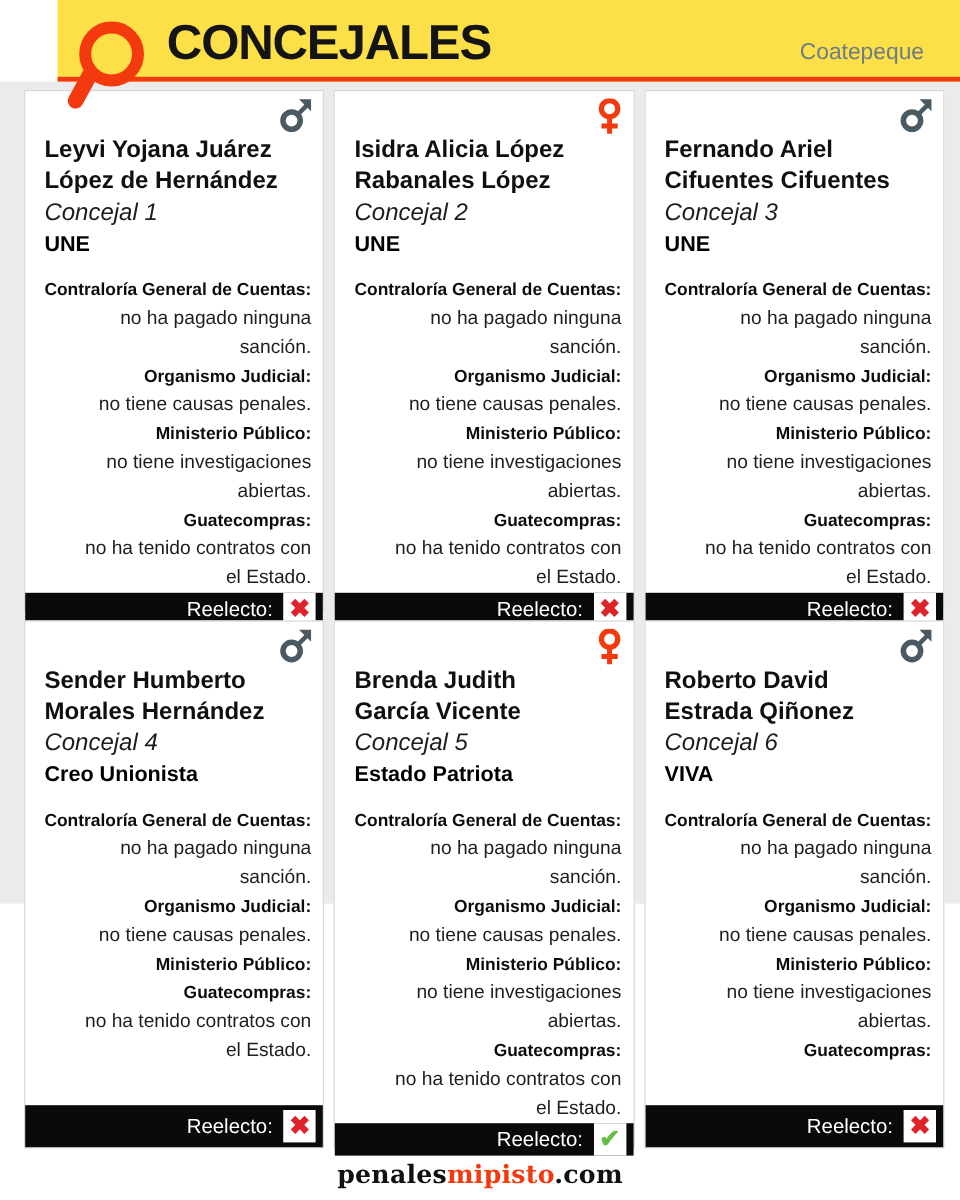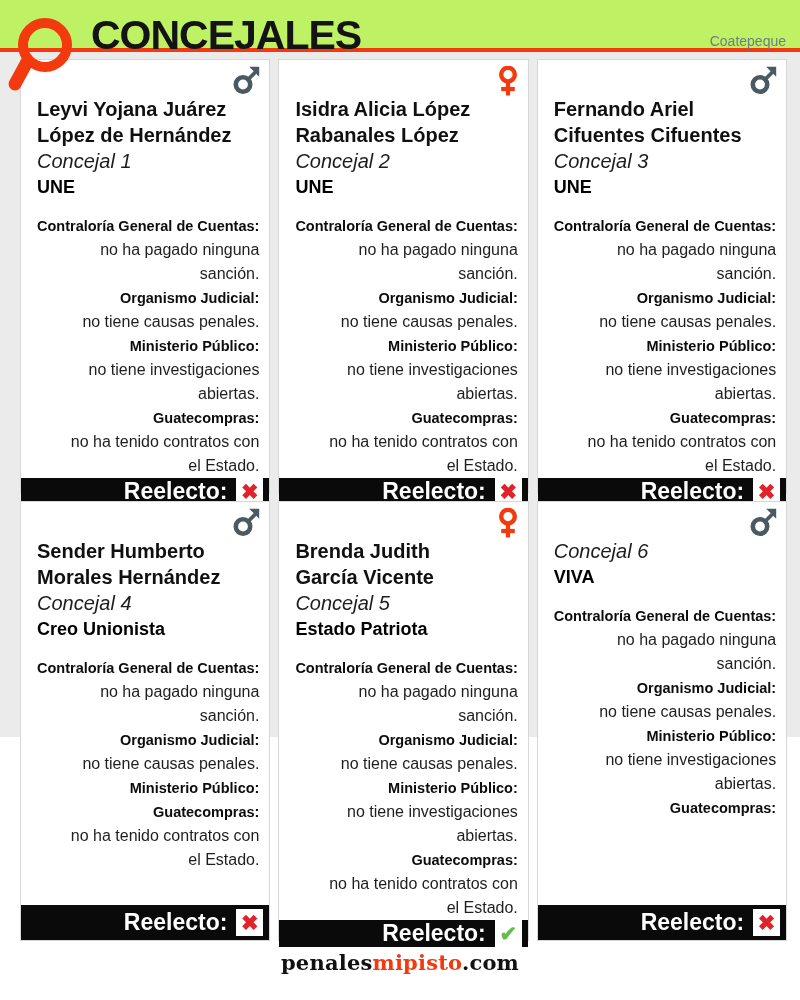--- a/index.html
+++ b/index.html
@@ -10,28 +10,28 @@
     --reelected_yes:#64bd47;
   }
   *{box-sizing:border-box;}
   html,body{margin:0;padding:0;}
   body{
     width:800px;height:1000px;overflow:hidden;background:#fff;
     font-family:"Liberation Sans",sans-serif;
     -webkit-font-smoothing:antialiased;
   }
   
-  .header{height:52px;position:relative;background:#bef264;border-bottom:4px solid var(--accent);}
+  .header{height:68px;position:relative;background:#fde047;border-bottom:4px solid var(--accent);margin-left:48px;}
   .logo-svg{position:absolute;left:5px;top:5px;z-index:5;}
   .logo-svg .stroke{stroke:var(--accent);fill:none;}
   .page-title{
     position:absolute;left:91px;top:12px;font-size:41px;font-weight:bold;
     letter-spacing:-1px;color:#141414;white-space:nowrap;
   }
-  .location{position:absolute;right:14px;top:33px;font-size:14px;color:#6e7d85;}
+  .location{position:absolute;right:30px;top:33px;font-size:19px;color:#6e7d85;}
   
   .content{background:#ebebeb;height:685px;padding:7px 20px 0;}
   .grid{display:grid;grid-template-columns:repeat(3,1fr);grid-template-rows:434px 440px;gap:8px;}
   .card{
     background:#fff;border:1px solid #d7d7d7;position:relative;
     display:flex;flex-direction:column;
   }
   .gender-icon{position:absolute;top:6px;right:9px;line-height:0;}
   .card.male   .gender-icon{color:var(--male_icon);}
   .card.female .gender-icon{color:var(--female_icon);}
@@ -39,21 +39,21 @@
   .person-name{font-size:20px;font-weight:bold;line-height:26px;white-space:pre;color:#101010;}
   .person-position{font-size:20px;font-style:italic;line-height:27px;color:#1d1d1d;}
   .person-party{font-size:18px;font-weight:bold;line-height:25px;color:#000000;}
   .card-body{padding:14px 10px 0 16px;text-align:right;}
   .sec-label{font-size:14.5px;font-weight:bold;line-height:24px;white-space:nowrap;color:#0c0c0c;}
   .sec-value{font-size:16px;line-height:24px;white-space:pre;color:#1e1e1e;}
   .card-bar{
     margin-top:auto;height:35px;background:#0a0a0a;color:#fff;
     display:flex;align-items:center;justify-content:flex-end;gap:9px;padding-right:6px;
   }
-  .reelecto-label{font-size:23px;font-weight:bold;}
+  .reelecto-label{font-size:17px;font-weight:normal;}
   .mark{
     width:27px;height:27px;background:#fff;display:flex;align-items:center;
     justify-content:center;font-size:21px;font-weight:bold;line-height:1;
   }
   .mark.no{color:var(--reelected_no);}
   .mark.yes{color:var(--reelected_yes);}
   
   .site{
     text-align:center;margin-top:9px;font-family:"DejaVu Serif",serif;
     font-weight:bold;font-size:21px;color:#111;letter-spacing:0.2px;
@@ -285,20 +285,22 @@
   <div class="card male">
     <span class="gender-icon male-icon">
       <svg width="27" height="29" viewBox="0 0 27 29">
         <circle cx="10" cy="18.5" r="7.2" fill="none" stroke="currentColor" stroke-width="4.6"></circle>
         <line x1="15.5" y1="13" x2="22.5" y2="6" stroke="currentColor" stroke-width="3.8"></line>
         <polygon points="16.2,0.8 26.2,0.8 26.2,10.8" fill="currentColor"></polygon>
       </svg>
     </span>
 
     <div class="card-head">
+      <div class="person-name">Roberto David
+Estrada Qiñonez</div>
       <div class="person-position">Concejal 6</div>
       <div class="person-party">VIVA</div>
     </div>
     <div class="card-body">
       <div class="sec">
         <div class="sec-label">Contraloría General de Cuentas:</div>
         <div class="sec-value">no ha pagado ninguna
 sanción.</div>
       </div>
       <div class="sec">

